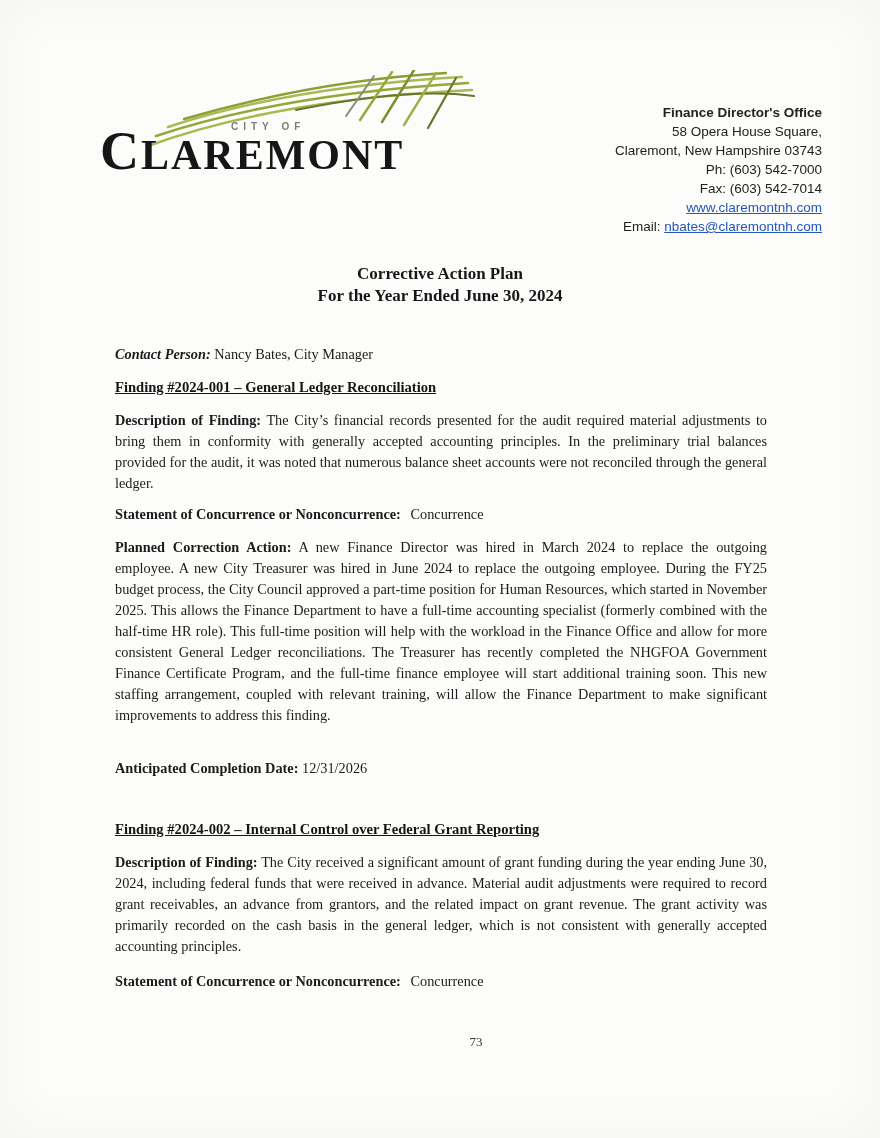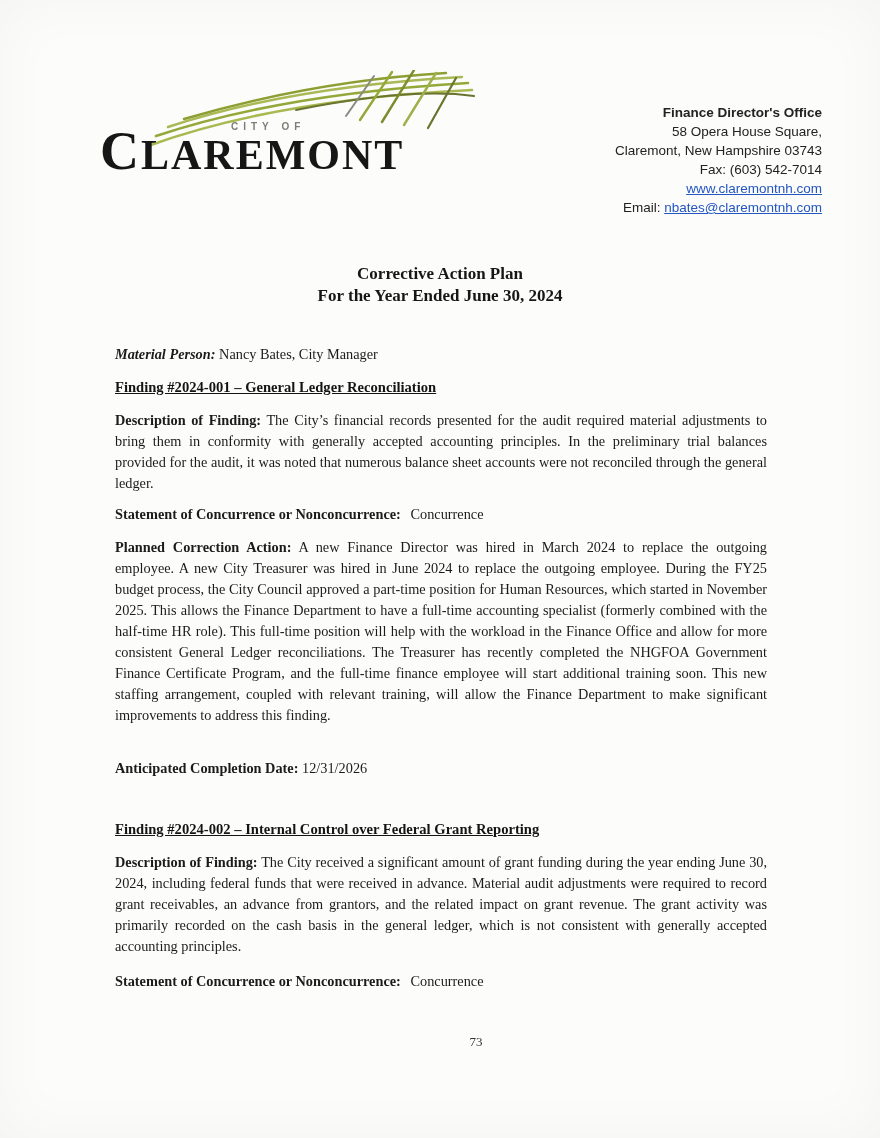--- a/index.html
+++ b/index.html
@@ -87,39 +87,40 @@
       </g>
     </svg>
     <div class="city-of">CITY OF</div>
     <div class="logo-name">CLAREMONT</div>
   </div>
 
   <div class="contact-block">
     <div class="office">Finance Director's Office</div>
     <div>58 Opera House Square,</div>
     <div>Claremont, New Hampshire 03743</div>
+    <div>Ph: (603) 542-7000</div>
     <div>Fax: (603) 542-7014</div>
     <div>
       <a class="link">www.claremontnh.com</a>
     </div>
     <div>
       <span>Email:</span>
       <a class="link">nbates@claremontnh.com</a>
     </div>
   </div>
 
   <div class="doc-title">
     <div>Corrective Action Plan</div>
     <div>For the Year Ended June 30, 2024</div>
   </div>
 
   <div class="content">
 
     <p class="para mb12">
-      <span class="lbl-italic">Material Person:</span>
+      <span class="lbl-italic">Contact Person:</span>
       <span>Nancy Bates, City Manager</span>
     </p>
 
     <p class="finding-heading mb12">Finding #2024-001 – General Ledger Reconciliation</p>
 
     <p class="para mb10">
       <span class="lbl">Description of Finding:</span>
       <span>The City’s financial records presented for the audit required material adjustments to bring them in conformity with generally accepted accounting principles. In the preliminary trial balances provided for the audit, it was noted that numerous balance sheet accounts were not reconciled through the general ledger.</span>
     </p>
 

